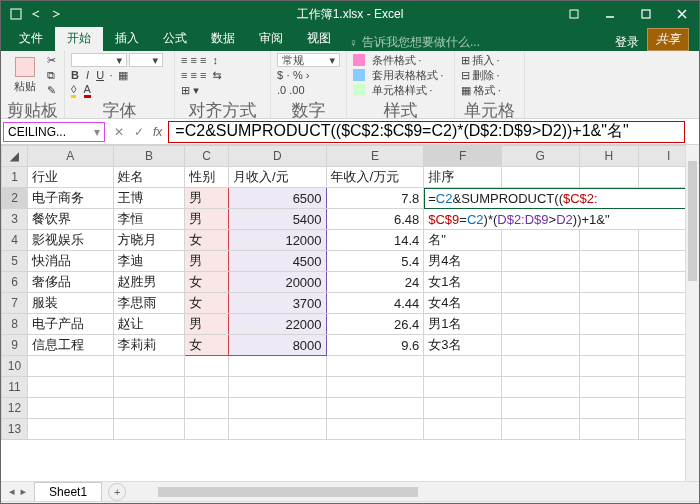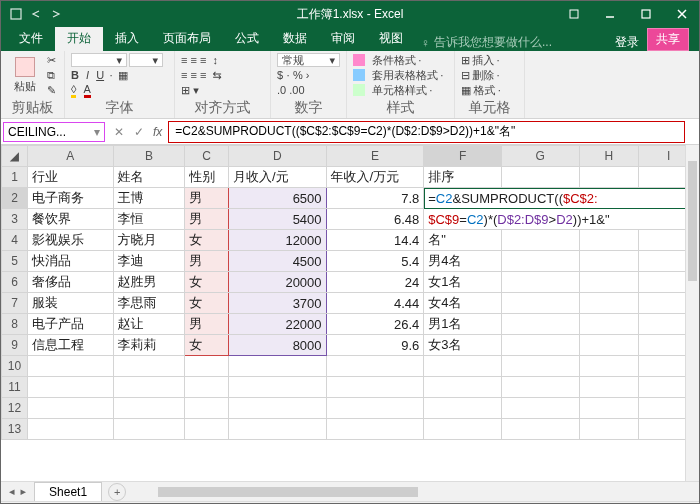--- a/index.html
+++ b/index.html
@@ -13,39 +13,39 @@
 .titlebar .winbtns div { width: 34px; height: 26px; display: flex; align-items: center; justify-content: center; }
 .titlebar svg { stroke: #fff; fill: none; }
 
 .ribbon-tabs { background: #0c6339; height: 24px; display: flex; align-items: flex-end; color: #fff; font-size: 12px; padding-left: 6px; }
 .ribbon-tabs .tab { padding: 4px 12px; cursor: pointer; }
 .ribbon-tabs .tab.file { background: #0c6339; color: #fff; }
 .ribbon-tabs .tab.active { background: #f1f1f1; color: #0c6339; }
 .ribbon-tabs .tell { color: #a7cbb9; margin-left: 6px; display: flex; align-items: center; gap: 4px; }
 .ribbon-tabs .right { margin-left: auto; display: flex; gap: 8px; padding-right: 10px; align-items: flex-end; }
 .ribbon-tabs .right span { font-size: 12px; }
-.ribbon-tabs .share { background: #ec4899; padding: 2px 8px; border: 1px solid rgba(255,255,255,.3); }
+.ribbon-tabs .share { background: #a16207; padding: 2px 8px; border: 1px solid rgba(255,255,255,.3); font-style: italic; }
 
 .ribbon { background: #f1f1f1; border-bottom: 1px solid #d4d4d4; height: 68px; display: flex; font-size: 11px; color: #444; }
 .group { border-right: 1px solid #e1e1e1; padding: 2px 6px 2px; display: flex; flex-direction: column; justify-content: space-between; }
-.group-label { text-align: center; color: #666; font-size: 14px; padding-top: 2px; }
+.group-label { text-align: center; color: #666; font-size: 17px; padding-top: 2px; }
 .group-body { flex: 1; display: flex; align-items: center; gap: 4px; }
 .btnlg { width: 36px; height: 44px; display: flex; flex-direction: column; align-items: center; justify-content: center; gap: 2px; }
 .btnlg .ico { width: 20px; height: 20px; background: #fdd; border: 1px solid #c99; }
 .mini { display: flex; flex-direction: column; gap: 1px; }
 .mini div { height: 14px; display: flex; align-items: center; gap: 2px; white-space: nowrap; }
 .combo { border: 1px solid #ccc; background: #fff; height: 18px; font-size: 11px; padding: 0 4px; display: flex; align-items: center; justify-content: space-between; }
 .ico12 { width: 12px; height: 12px; display: inline-block; }
 
 .namebox-row { height: 26px; border-bottom: 1px solid #d4d4d4; display: flex; align-items: center; background: #fff; font-size: 12px; }
 .namebox { width: 102px; border: 1px solid #d946ef; height: 20px; margin-left: 2px; padding: 0 4px; display: flex; align-items: center; justify-content: space-between; }
 .fx-btns { display: flex; gap: 4px; padding: 0 6px; color: #888; }
 .fx-btns span { width: 16px; text-align: center; }
 .fx-lbl { font-style: italic; color: #666; padding-right: 6px; }
-.formula-bar { flex: 1; border: 1.5px solid #c00; height: 22px; padding: 0 6px; display: flex; align-items: center; font-size: 12px; margin-right: 14px; }
+.formula-bar { flex: 1; border: 1.5px solid #c00; height: 22px; padding: 0 6px; display: flex; align-items: center; font-size: 16px; margin-right: 14px; }
 
 .grid-wrap { position: relative; height: 336px; overflow: hidden; }
 table.sheet { border-collapse: collapse; table-layout: fixed; font-size: 13px; color: #222; }
 table.sheet th, table.sheet td { border: 1px solid #d4d4d4; height: 21px; padding: 0 4px; overflow: hidden; white-space: nowrap; }
 table.sheet th { background: #e6e6e6; font-weight: normal; text-align: center; font-size: 12px; color: #555; }
 table.sheet th.rh { width: 26px; }
 table.sheet .colA { width: 86px; } .colB { width:72px;} .colC{width:44px;} .colD{width:98px;} .colE{width:98px;} .colF{width:78px;} .colG{width:78px;} .colH{width:60px;} .colI{width:60px;}
 table.sheet tr.header-row td { font-size: 13px; }
 table.sheet td.num { text-align: right; }
 table.sheet th.sel, table.sheet th.rh.sel { background: #d4d4d4; }
@@ -106,21 +106,20 @@
           <path d="M2 2 L10 10 M10 2 L2 10" stroke-width="1.5"></path>
         </svg>
       </div>
   </div>
 </div>
 
 <div class="ribbon-tabs">
   <div class="tab file">文件</div>
   <div class="tab active">开始</div>
   <div class="tab">插入</div>
-  <div class="tab">页面布局</div>
   <div class="tab">公式</div>
   <div class="tab">数据</div>
   <div class="tab">审阅</div>
   <div class="tab">视图</div>
   <div class="tell">
       <span>♀</span>
       <span>告诉我您想要做什么...</span>
     </div>
   <div class="right">
     <span>登录</span>

